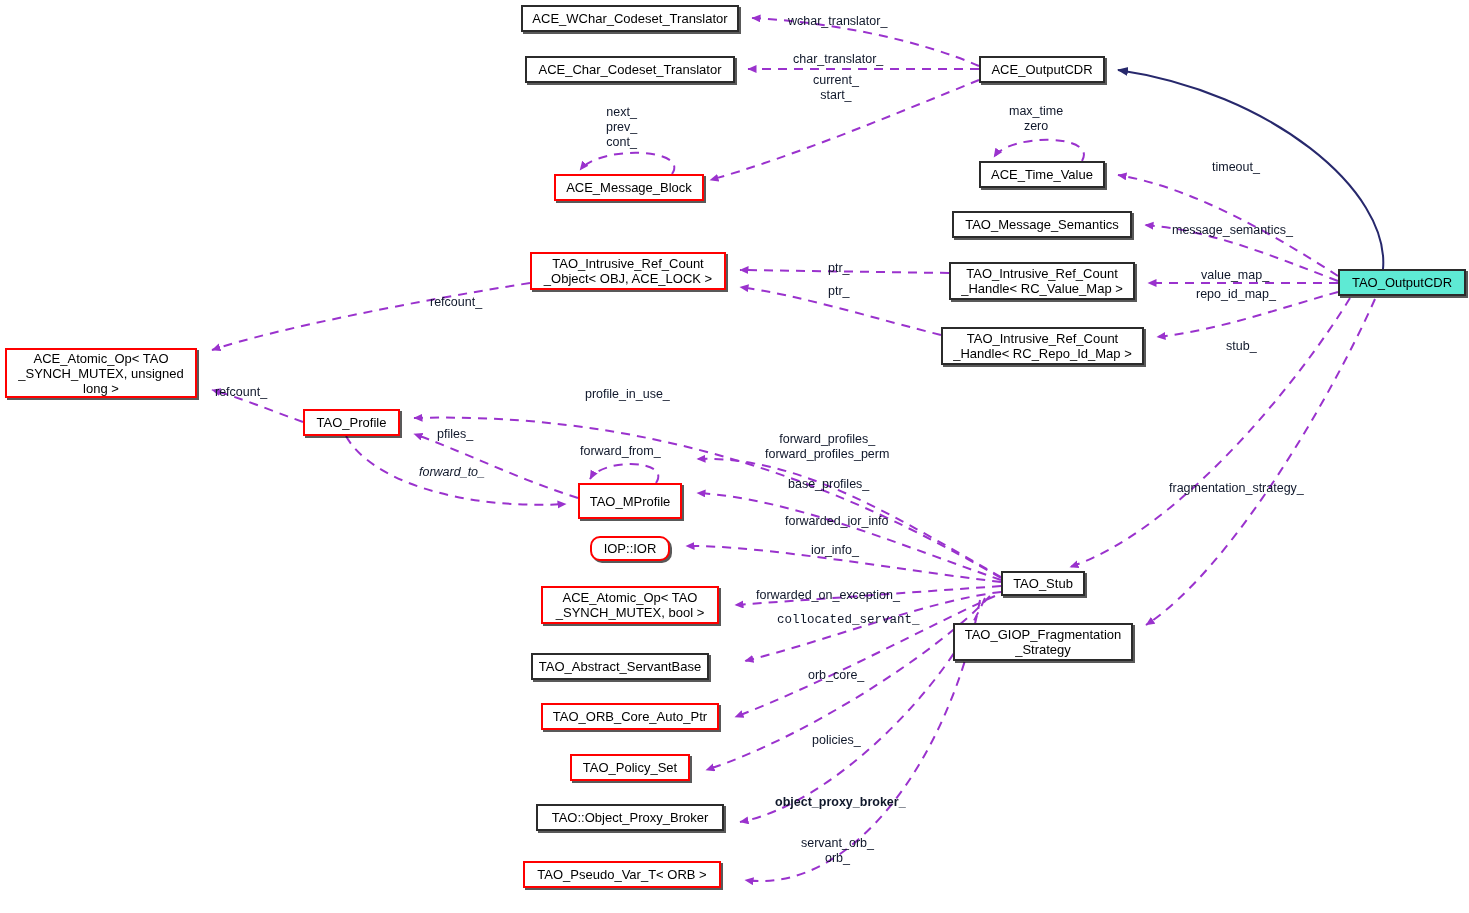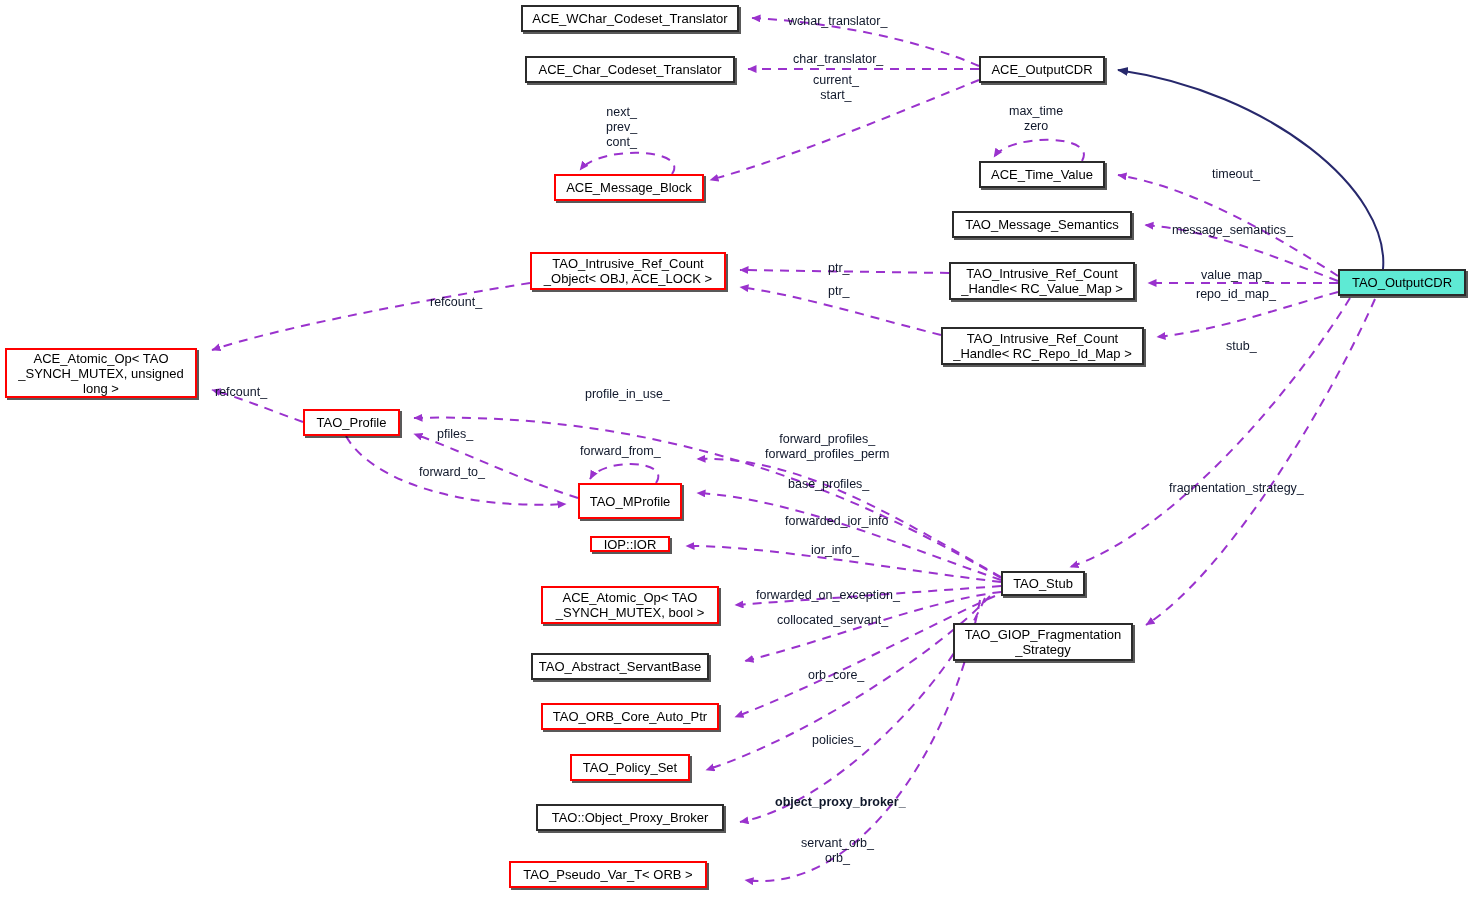--- a/index.html
+++ b/index.html
@@ -165,69 +165,69 @@
   <div class="node focus" style="left:1338px;top:269px;width:128px;height:27px;"><span>TAO_OutputCDR</span></div>
 
   <div class="node red" style="left:5px;top:348px;width:192px;height:50px;"><span>ACE_Atomic_Op&lt; TAO
 _SYNCH_MUTEX, unsigned
 long &gt;</span></div>
 
   <div class="node red" style="left:303px;top:409px;width:97px;height:27px;"><span>TAO_Profile</span></div>
 
   <div class="node red" style="left:578px;top:483px;width:104px;height:36px;"><span>TAO_MProfile</span></div>
 
-  <div class="node red" style="left:590px;top:536px;width:80px;height:16px;"><span>IOP::IOR</span></div>
+  <div class="node red" style="left:590px;top:536px;width:80px;height:25px;border-radius:10px;"><span>IOP::IOR</span></div>
 
   <div class="node black" style="left:1001px;top:571px;width:84px;height:25px;"><span>TAO_Stub</span></div>
 
   <div class="node red" style="left:541px;top:586px;width:178px;height:38px;"><span>ACE_Atomic_Op&lt; TAO
 _SYNCH_MUTEX, bool &gt;</span></div>
 
   <div class="node black" style="left:953px;top:623px;width:180px;height:38px;"><span>TAO_GIOP_Fragmentation
 _Strategy</span></div>
 
   <div class="node black" style="left:531px;top:653px;width:178px;height:27px;"><span>TAO_Abstract_ServantBase</span></div>
 
   <div class="node red" style="left:541px;top:703px;width:178px;height:27px;"><span>TAO_ORB_Core_Auto_Ptr</span></div>
 
   <div class="node red" style="left:570px;top:754px;width:120px;height:27px;"><span>TAO_Policy_Set</span></div>
 
   <div class="node black" style="left:536px;top:804px;width:188px;height:27px;"><span>TAO::Object_Proxy_Broker</span></div>
 
-  <div class="node red" style="left:509px;top:861px;width:198px;height:27px;"><span>TAO_Pseudo_Var_T&lt; ORB &gt;</span></div>
+  <div class="node red" style="left:523px;top:861px;width:198px;height:27px;"><span>TAO_Pseudo_Var_T&lt; ORB &gt;</span></div>
 
   <div class="edge-label" style="left:788px;top:14px;">wchar_translator_</div>
   <div class="edge-label" style="left:793px;top:52px;">char_translator_</div>
   <div class="edge-label" style="left:813px;top:73px;">current_
 start_</div>
   <div class="edge-label" style="left:606px;top:105px;">next_
 prev_
 cont_</div>
   <div class="edge-label" style="left:1009px;top:104px;">max_time
 zero</div>
-  <div class="edge-label" style="left:1212px;top:167px;">timeout_</div>
+  <div class="edge-label" style="left:1212px;top:160px;">timeout_</div>
   <div class="edge-label" style="left:1172px;top:223px;text-align:right;">message_semantics_</div>
   <div class="edge-label" style="left:828px;top:261px;">ptr_</div>
   <div class="edge-label" style="left:828px;top:284px;">ptr_</div>
   <div class="edge-label" style="left:1201px;top:268px;">value_map_</div>
   <div class="edge-label" style="left:1196px;top:287px;">repo_id_map_</div>
   <div class="edge-label" style="left:430px;top:295px;">refcount_</div>
   <div class="edge-label" style="left:1226px;top:339px;">stub_</div>
   <div class="edge-label" style="left:215px;top:385px;">refcount_</div>
   <div class="edge-label" style="left:585px;top:387px;">profile_in_use_</div>
   <div class="edge-label" style="left:437px;top:427px;">pfiles_</div>
   <div class="edge-label" style="left:580px;top:444px;">forward_from_</div>
   <div class="edge-label" style="left:765px;top:432px;">forward_profiles_
 forward_profiles_perm</div>
-  <div class="edge-label" style="left:419px;top:465px;">forward_to_</div>
+  <div class="edge-label" style="left:419px;top:465px;font-style:italic;">forward_to_</div>
   <div class="edge-label" style="left:788px;top:477px;">base_profiles_</div>
   <div class="edge-label" style="left:1169px;top:481px;">fragmentation_strategy_</div>
   <div class="edge-label" style="left:785px;top:514px;">forwarded_ior_info</div>
   <div class="edge-label" style="left:811px;top:543px;">ior_info_</div>
   <div class="edge-label" style="left:756px;top:588px;">forwarded_on_exception_</div>
-  <div class="edge-label" style="left:777px;top:613px;">collocated_servant_</div>
+  <div class="edge-label" style="left:777px;top:613px;font-family:Liberation Mono, monospace;">collocated_servant_</div>
   <div class="edge-label" style="left:808px;top:668px;">orb_core_</div>
   <div class="edge-label" style="left:812px;top:733px;">policies_</div>
   <div class="edge-label" style="left:775px;top:795px;font-weight:bold;">object_proxy_broker_</div>
   <div class="edge-label" style="left:801px;top:836px;">servant_orb_
 orb_</div>
 
 </div>
 
 </body></html>

